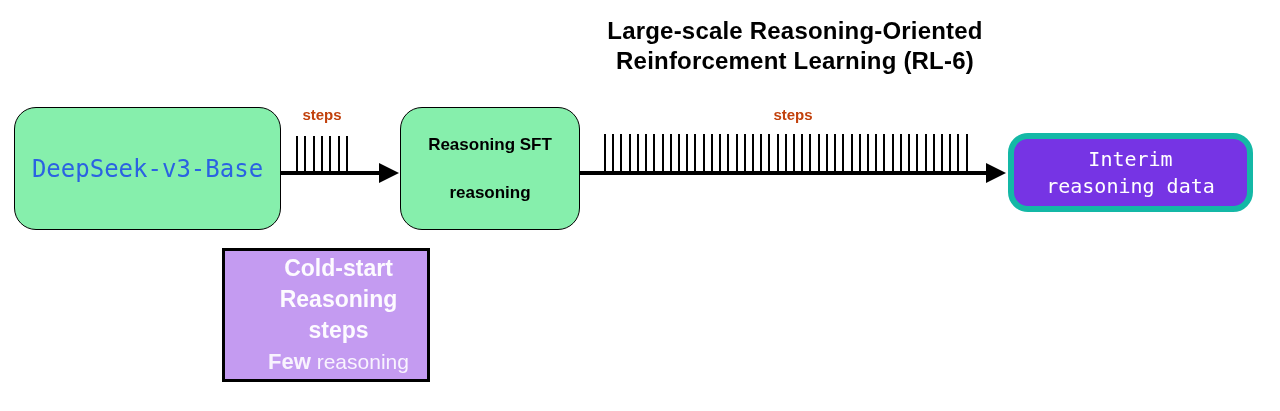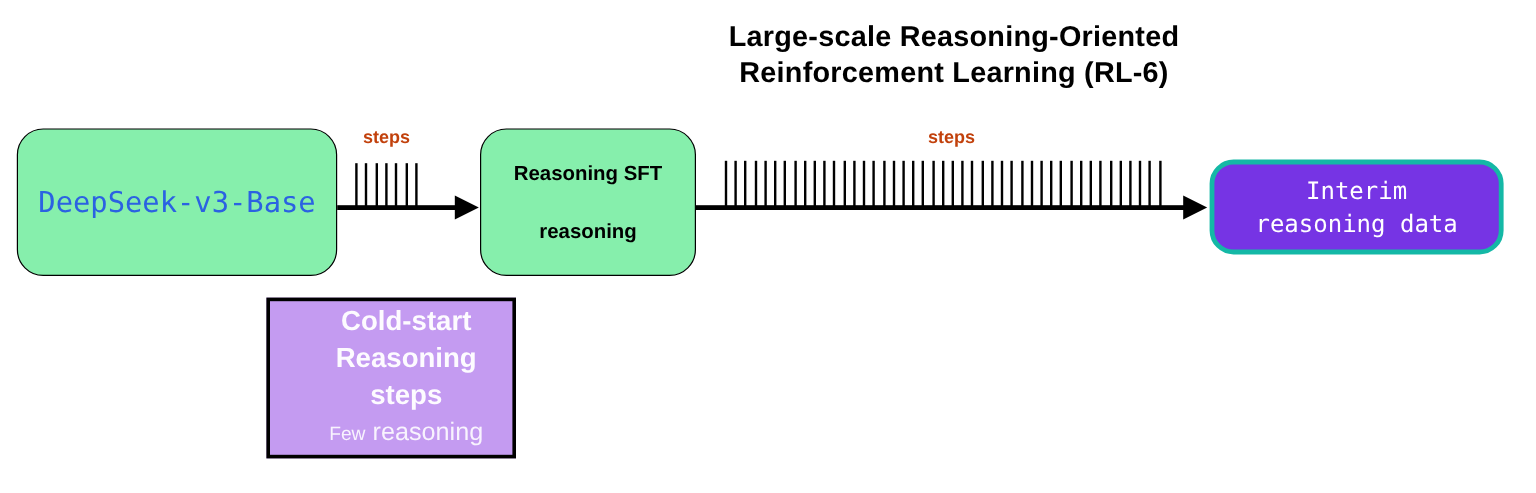--- a/index.html
+++ b/index.html
@@ -19,21 +19,21 @@
     text-align:center;box-sizing:border-box;
   }
   .node-base-label{
     font-family:"DejaVu Sans Mono",monospace;font-size:24px;color:#2b62e2;
     white-space:nowrap;
   }
   .node-checkpoint-label{
     font-weight:bold;font-size:17px;line-height:23px;color:#000;
   }
   .node-interim{
-    background:#7634e4;border:4px solid #14b8a6;border-radius:20px;
+    background:#7634e4;border:6px solid #14b8a6;border-radius:20px;
   }
   .node-interim-label{
     font-family:"DejaVu Sans Mono",monospace;font-size:20px;line-height:27px;
     color:#ffffff;white-space:nowrap;
   }
   
   .hline{position:absolute;height:4px;background:#000;}
   .arrowhead{
     position:absolute;width:0;height:0;
     border-top:10px solid transparent;border-bottom:10px solid transparent;
@@ -45,21 +45,21 @@
     position:absolute;text-align:center;font-weight:bold;font-size:15px;color:#c2410c;
   }
   
   .cold-box{
     position:absolute;background:#c49bf1;border:3px solid #000;box-sizing:border-box;
     display:flex;flex-direction:column;align-items:center;justify-content:center;
     text-align:center;color:#ffffff;
   }
   .cold-line{font-weight:bold;font-size:23px;line-height:31px;color:#fdfbff;}
   .cold-line3{font-size:21px;line-height:31px;color:rgba(255,255,255,0.88);}
-  .cold-line3 .bold{font-weight:normal;font-size:16px;text-align:right;}
+  .cold-line3 .bold{font-weight:bold;font-size:22px;text-align:right;}
 </style>
 </head>
 <body>
 
 <div class="canvas">
 
   <div class="stage-title" style="left:575px;top:16px;width:440px;">
     <div>Large-scale Reasoning-Oriented</div>
     <div>Reinforcement Learning (RL-6)</div>
   </div>

